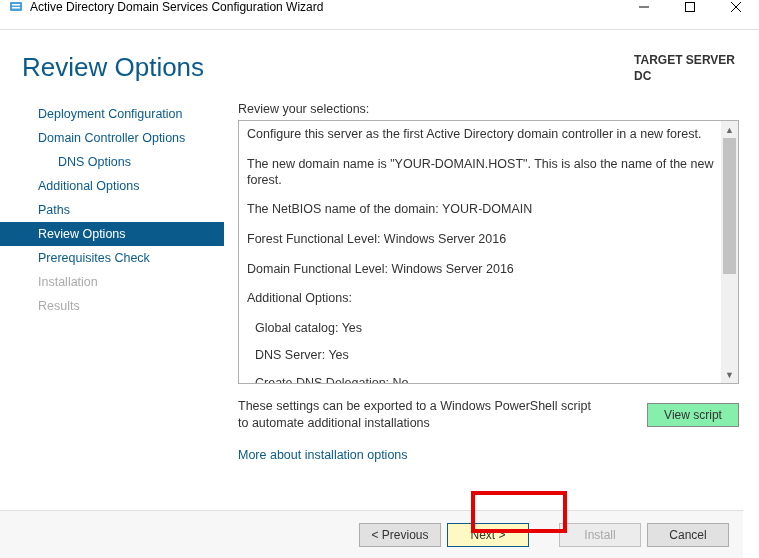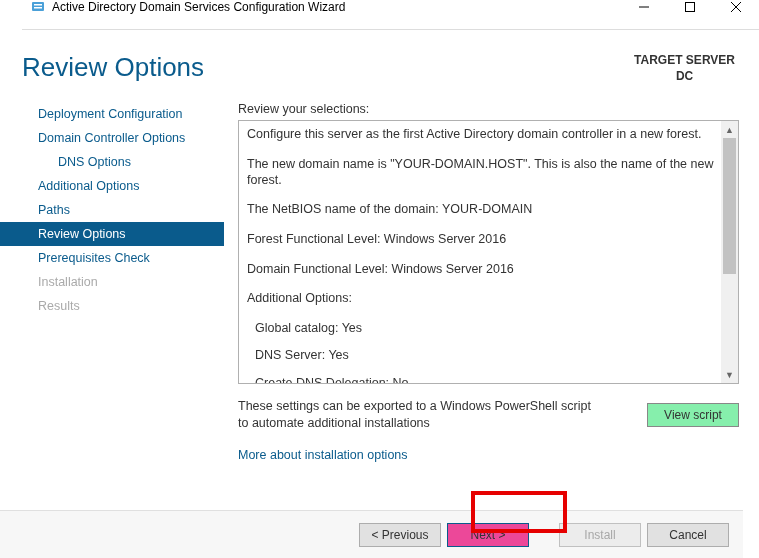--- a/index.html
+++ b/index.html
@@ -16,21 +16,20 @@
   }
 
   
   .titlebar {
     height: 30px;
     display: flex;
     align-items: center;
     border-bottom: 1px solid #ddd;
     padding:0 0 16px 8px;
     background: #fff;
-    margin-left: 22px;
   }
   .titlebar .icon {
     width: 16px; height: 16px;
     margin-right: 6px;
     display: flex; align-items: center; justify-content: center;
   }
   .titlebar .title {
     font-size: 12px;
     color: #000;
     flex: 1;
@@ -50,21 +49,21 @@
   }
   .header h1 {
     font-size: 26px;
     font-weight: 300;
     color: #0a5b8c;
     margin: 0;
     flex: 1;
     letter-spacing: 0;
   }
   .target {
-    text-align: center;
+    text-align: left;
     font-size: 12px;
     line-height: 1.35;
     margin-left: 17px;
   }
   .target .label { color: #333; font-weight: bold; }
   .target .val { color: #333; font-weight: bold; }
 
   
   .main {
     display: flex;
@@ -178,21 +177,21 @@
     gap: 6px;
   }
   .fbtn {
     width: 82px; height: 24px;
     border: 1px solid #adadad;
     background: #e1e1e1;
     font-size: 12px;
     display:flex;align-items:center;justify-content:center;
   }
   .fbtn.disabled { color: #a8a8a8; border-color:#c0c0c0; background:#ececec; }
-  .fbtn.next { background:#ec4899; border-color:#0a5b8c; }
+  .fbtn.next { background:#fef9c3; border-color:#0a5b8c; }
   .footer .spacer { width: 18px; }
 
   .highlight-red {
     position: absolute;
     border: 4px solid #e60000;
     pointer-events: none;
   }
 </style>
 </head>
 <body>

